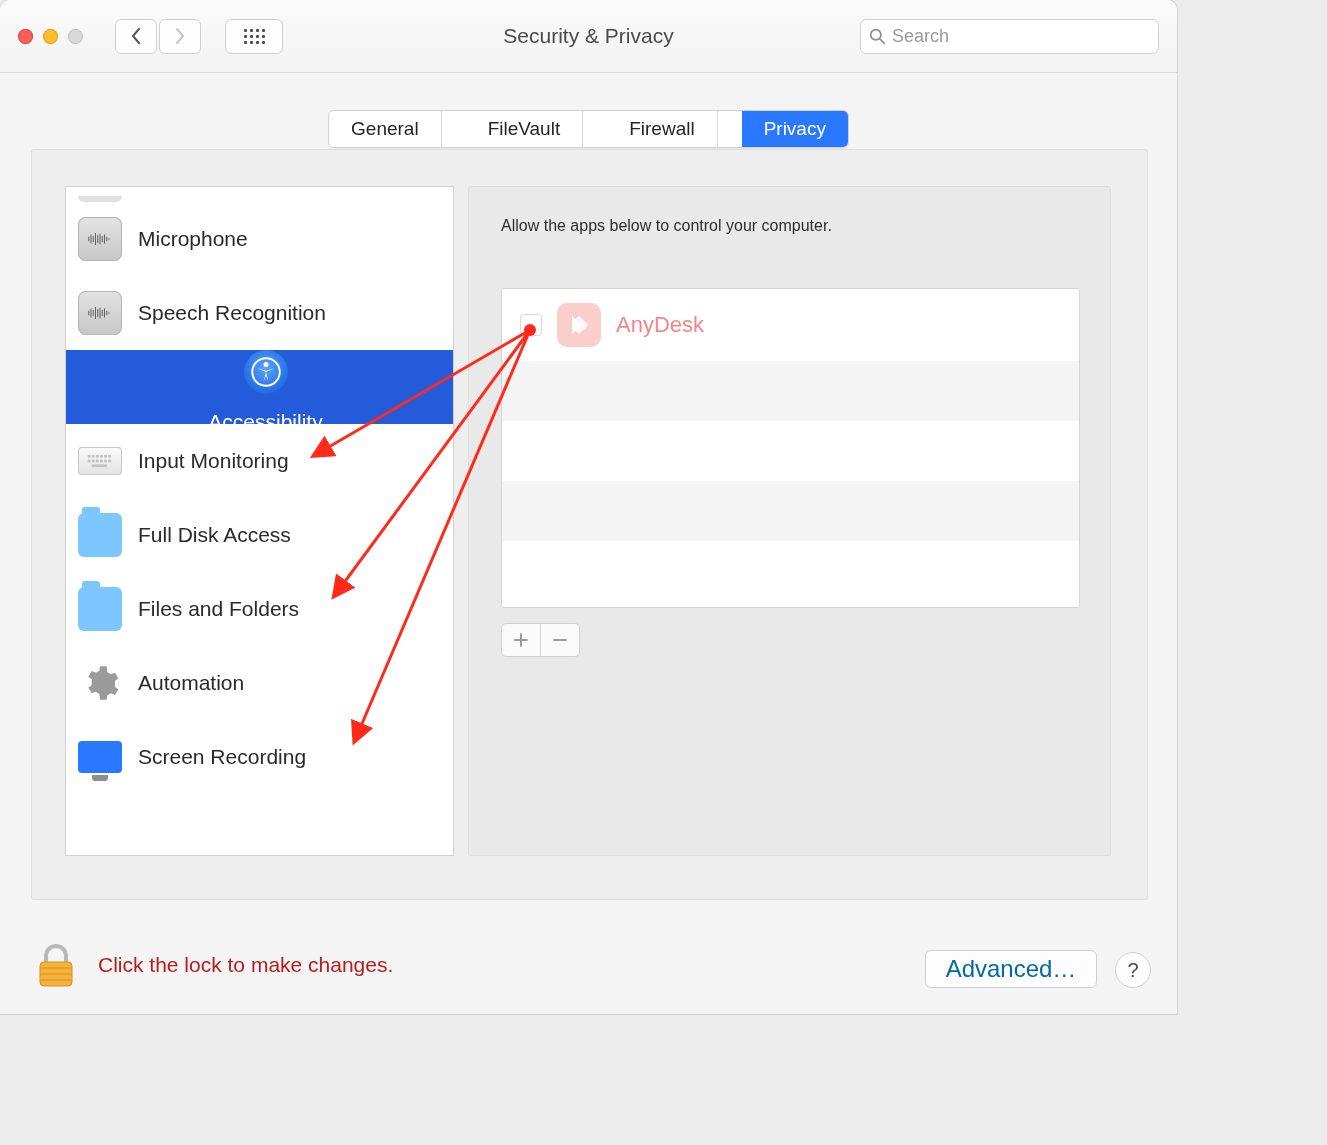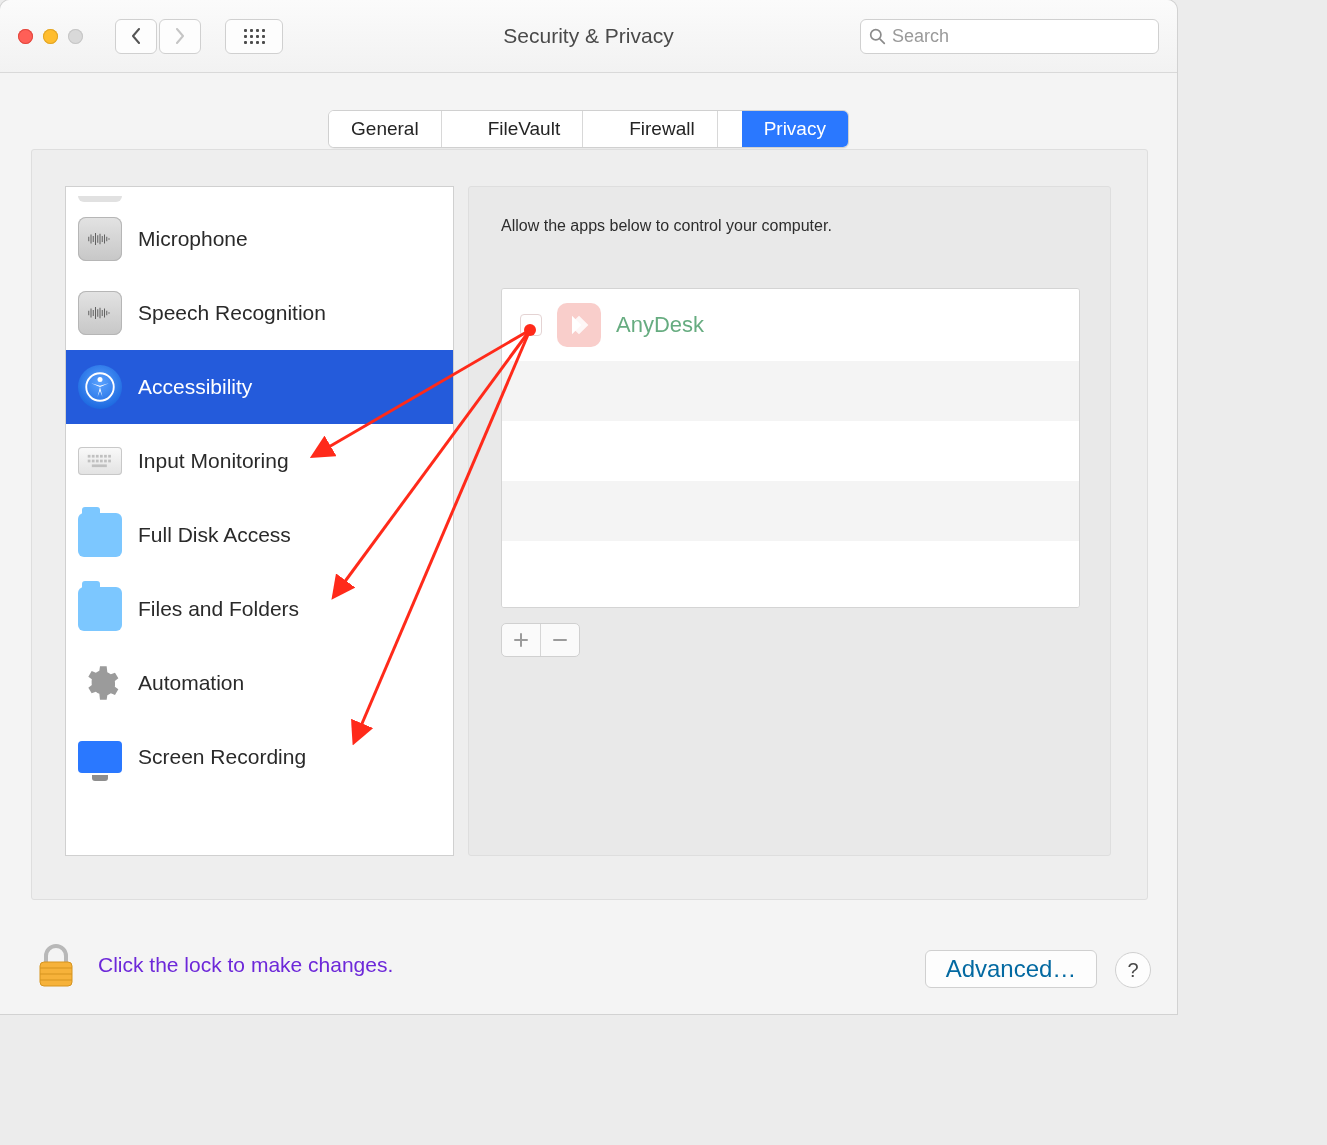--- a/index.html
+++ b/index.html
@@ -164,20 +164,21 @@
     height: 15px;
     border-bottom: none;
     overflow: hidden;
     display: flex;
     align-items: flex-end;
     padding-left: 12px;
   }
   .sb-item.selected {
     background: #245bdb;
     color: #fff;
+    flex-direction: column;
   }
   .sb-item .label {
     font-size: 21px;
     color: #2a2a2a;
   }
   .sb-item.selected .label { color: #fff; }
   .sb-icon {
     width: 44px;
     height: 44px;
     border-radius: 8px;
@@ -248,21 +249,21 @@
     width: 44px;
     height: 44px;
     background: #f6b4b0;
     border-radius: 10px;
     display: flex;
     align-items: center;
     justify-content: center;
   }
   .app-name {
     font-size: 22px;
-    color: #15803d;
+    color: #ef4444;
   }
   .add-remove {
     position: absolute;
     left: 32px;
     top: 436px;
     display: flex;
     border: 1px solid #d0d0d0;
     border-radius: 5px;
     background: #fafafa;
     overflow: hidden;
@@ -281,21 +282,21 @@
   
   .lock-row {
     position: absolute;
     left: 36px;
     bottom: 26px;
     display: flex;
     align-items: center;
     gap: 22px;
   }
   .lock-icon { width: 40px; height: 46px; }
-  .lock-text { font-size: 21px; color: #6d28d9; }
+  .lock-text { font-size: 21px; color: #b91c1c; }
   .advanced-btn {
     position: absolute;
     right: 80px;
     bottom: 26px;
     width: 170px;
     height: 36px;
     background: #fdfdfd;
     border: 1px solid #d0d0d0;
     border-radius: 6px;
     font-size: 24px;

